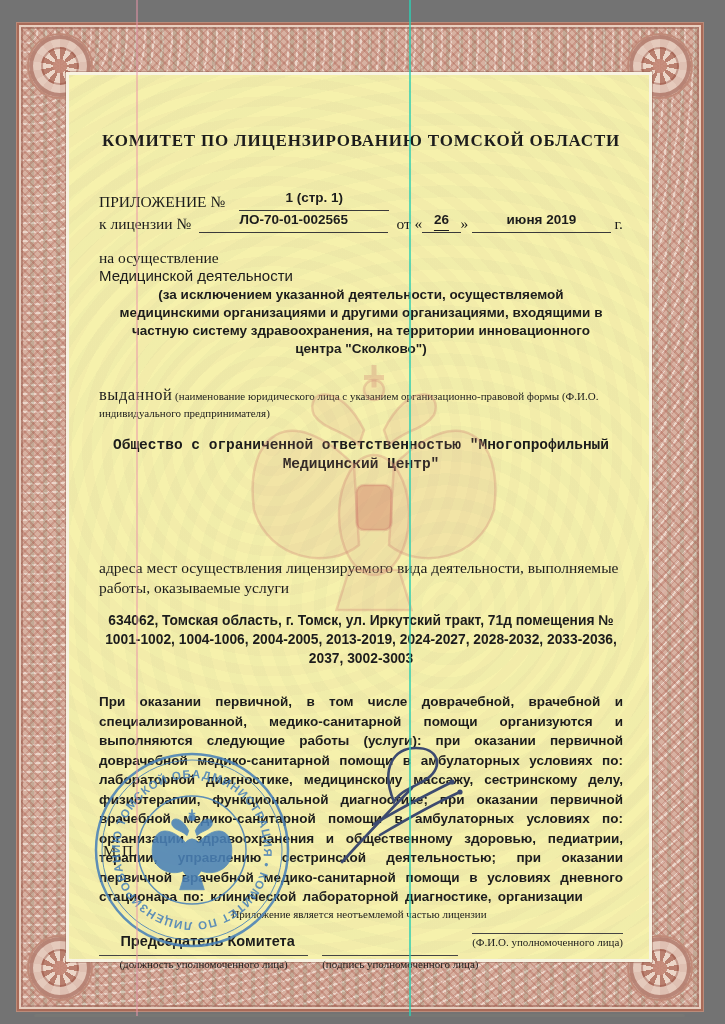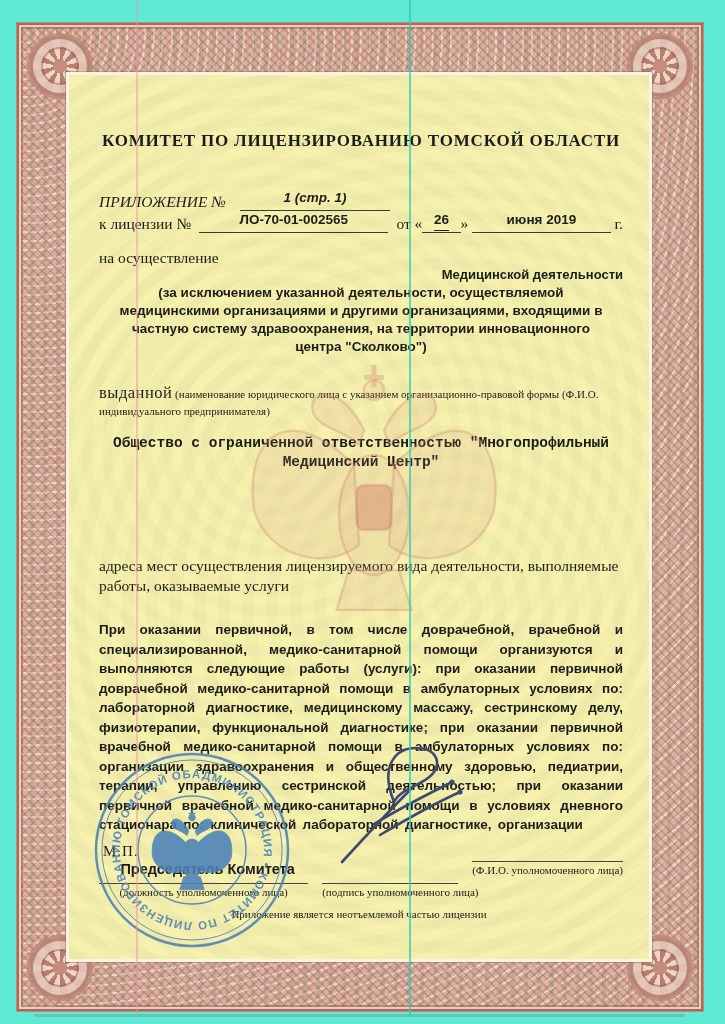--- a/index.html
+++ b/index.html
@@ -1,17 +1,17 @@
 <!DOCTYPE html>
 <html><head>
 <meta charset="utf-8">
 <style>
   html,body{margin:0;padding:0;background:#e8e8e6;}
   .page{
-    position:relative; width:725px; height:1024px; background:#5eead4;
+    position:relative; width:725px; height:1024px; background:#737373;
     overflow:hidden; font-family:"Liberation Serif", serif; color:#1c1c1c;
   }
   
   .border-frame{
     position:absolute; left:16px; top:22px; width:686px; height:988px;
     background-color:#d7b1a1;
     background-image:
       repeating-linear-gradient(45deg, rgba(168,85,70,.30) 0 2px, rgba(0,0,0,0) 2px 6px),
       repeating-linear-gradient(135deg, rgba(168,85,70,.26) 0 2px, rgba(0,0,0,0) 2px 6px),
       repeating-linear-gradient(90deg, rgba(122,142,108,.22) 0 4px, rgba(0,0,0,0) 4px 13px),
@@ -40,35 +40,35 @@
       repeating-radial-gradient(circle at 35% 42%, rgba(190,150,135,.055) 0 10px, rgba(0,0,0,0) 10px 20px),
       repeating-radial-gradient(circle at 65% 60%, rgba(150,170,135,.055) 0 12px, rgba(0,0,0,0) 12px 24px);
     border:3px solid #f8f3e2; outline:1px solid rgba(150,100,85,.45);
     padding:0 26px 0 30px; z-index:2;
   }
   .watermark{position:absolute; left:155px; top:235px; width:300px; height:370px; opacity:.9; pointer-events:none;}
 
   .doc-title{margin-top:56px; text-align:center; font-weight:bold; font-size:17px; letter-spacing:.8px;}
 
   .row{display:flex; align-items:baseline; font-size:15.5px;}
-  .appendix-row{margin-top:42px;font-style:italic;}
+  .appendix-row{margin-top:42px;}
   .license-row{margin-top:4px;}
   .lbl{white-space:nowrap;}
   .fill{border-bottom:1.3px solid #3a3a3a; text-align:center;
         font-family:"Liberation Sans", sans-serif; font-weight:bold; font-size:13.5px;}
   .fill > span{position:relative; top:-5px;}
   .fill.appendix-no{width:150px; margin-left:14px;}
   .fill.license-no{width:208px; margin-left:8px;}
   .fill.day{width:42px;text-decoration:underline;}
   .fill.monthyear{width:152px; margin-left:4px;}
   .date-part{margin-left:8px;}
   .g-suffix{margin-left:4px;}
 
   .carry-out{margin-top:16px; font-size:15.5px;}
-  .activity-name{text-align:right; font-family:"Liberation Sans", sans-serif; font-weight:bold; font-size:13px; margin-top:0px;}
+  .activity-name{text-align:left; font-family:"Liberation Sans", sans-serif; font-weight:normal; font-size:15px; margin-top:0px;}
   .activity-note{text-align:center; font-family:"Liberation Sans", sans-serif; font-weight:600; font-size:13.5px; line-height:18px; margin:2px 16px 0;}
 
   .issued{margin-top:28px; font-size:11px; line-height:17px;}
   .issued .issued-word{font-size:16.5px; letter-spacing:.5px;}
 
   .org-name{margin-top:14px; text-align:center; font-family:Liberation Mono, monospace; font-weight:bold; font-size:14.5px; line-height:19px;}
 
   .addr-label{margin-top:84px; font-size:15.5px; line-height:20px;}
   .addr-value{margin-top:13px; text-align:center; font-family:"Liberation Sans", sans-serif; font-weight:bold; font-size:13.8px; line-height:19px;}
 
@@ -153,20 +153,21 @@
     <div class="activity-note">(за исключением указанной деятельности, осуществляемой медицинскими организациями и другими организациями, входящими в частную систему здравоохранения, на территории инновационного центра "Сколково")</div>
 
     <div class="issued">
       <span class="issued-word">выданной</span>
       <span>(наименование юридического лица с указанием организационно-правовой формы (Ф.И.О. индивидуального предпринимателя)</span>
     </div>
 
     <div class="org-name">Общество с ограниченной ответственностью "Многопрофильный Медицинский Центр"</div>
 
     <div class="addr-label">адреса мест осуществления лицензируемого вида деятельности, выполняемые работы, оказываемые услуги</div>
+    <div class="addr-value">634062, Томская область, г. Томск, ул. Иркутский тракт, 71д помещения № 1001-1002, 1004-1006, 2004-2005, 2013-2019, 2024-2027, 2028-2032, 2033-2036, 2037, 3002-3003</div>
 
     <div class="works">При оказании первичной, в том числе доврачебной, врачебной и специализированной, медико-санитарной помощи организуются и выполняются следующие работы (услуги): при оказании первичной доврачебной медико-санитарной помощи в амбулаторных условиях по: лабораторной диагностике, медицинскому массажу, сестринскому делу, физиотерапии, функциональной диагностике; при оказании первичной врачебной медико-санитарной помощи в амбулаторных условиях по: организации здравоохранения и общественному здоровью, педиатрии, терапии, управлению сестринской деятельностью; при оказании первичной врачебной медико-санитарной помощи в условиях дневного стационара по: клинической лабораторной диагностике, организации</div>
 
     <div class="sig-row">
       <div class="sig-col left">
         <div class="sig-value">Председатель Комитета</div>
         <div class="sig-caption">(должность уполномоченного лица)</div>
       </div>
       <div class="sig-col mid">
         <div class="sig-value">&nbsp;</div>

